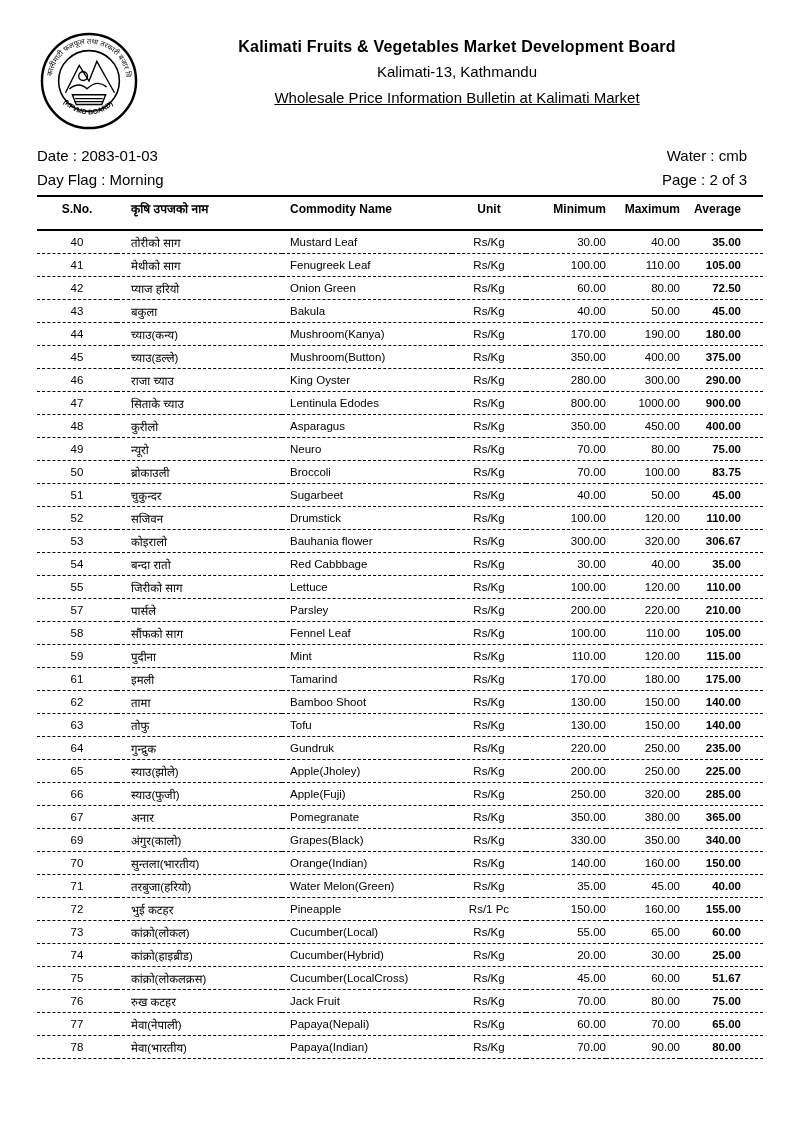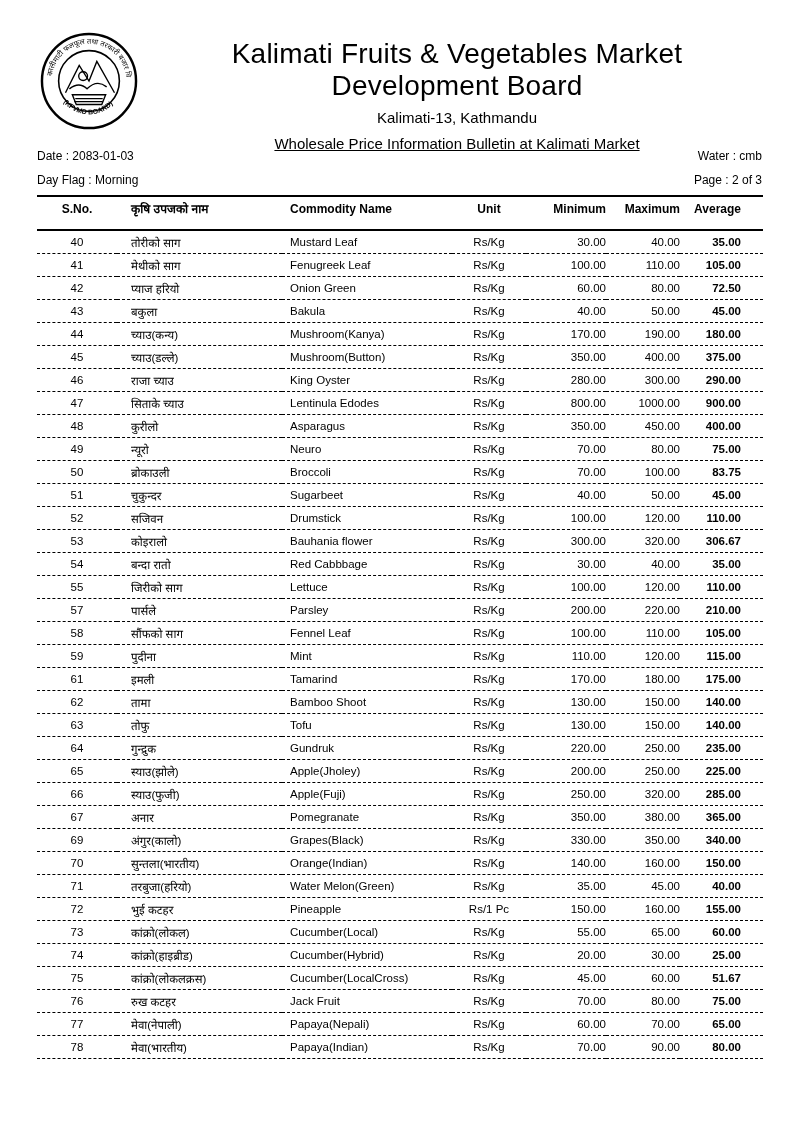--- a/index.html
+++ b/index.html
@@ -9,25 +9,25 @@
     margin:0 auto;
     background:#ffffff;
     font-family:"Liberation Sans","DejaVu Sans",sans-serif;
     color:#000;
     overflow:hidden;
   }
   
   .hdr{position:relative;padding-top:30px;height:105px;}
   .logo{position:absolute;left:40px;top:32px;width:98px;height:98px;}
   .titles{margin-left:150px;margin-right:30px;text-align:center;}
-  .org-title{font-size:28px;font-weight:400;letter-spacing:0.2px;padding-top:8px;}
+  .org-title{font-size:16px;font-weight:700;letter-spacing:0.2px;padding-top:8px;}
   .addr{font-size:15px;margin-top:7px;}
   .bulletin{font-size:15px;font-weight:400;text-decoration:underline;margin-top:9px;}
   
-  .meta{margin:14px 32px 0 37px;font-size:12px;text-align:right;}
+  .meta{margin:14px 47px 0 37px;font-size:15px;text-align:right;}
   .meta-row{display:flex;justify-content:space-between;line-height:14px;}
   .meta-row + .meta-row{margin-top:10px;}
   
   table.price{
     border-collapse:collapse;
     table-layout:fixed;
     width:726px;
     margin:8px 31px 0 37px;
   }
   col.c-sno{width:80px;} col.c-nep{width:165px;} col.c-com{width:170px;}

